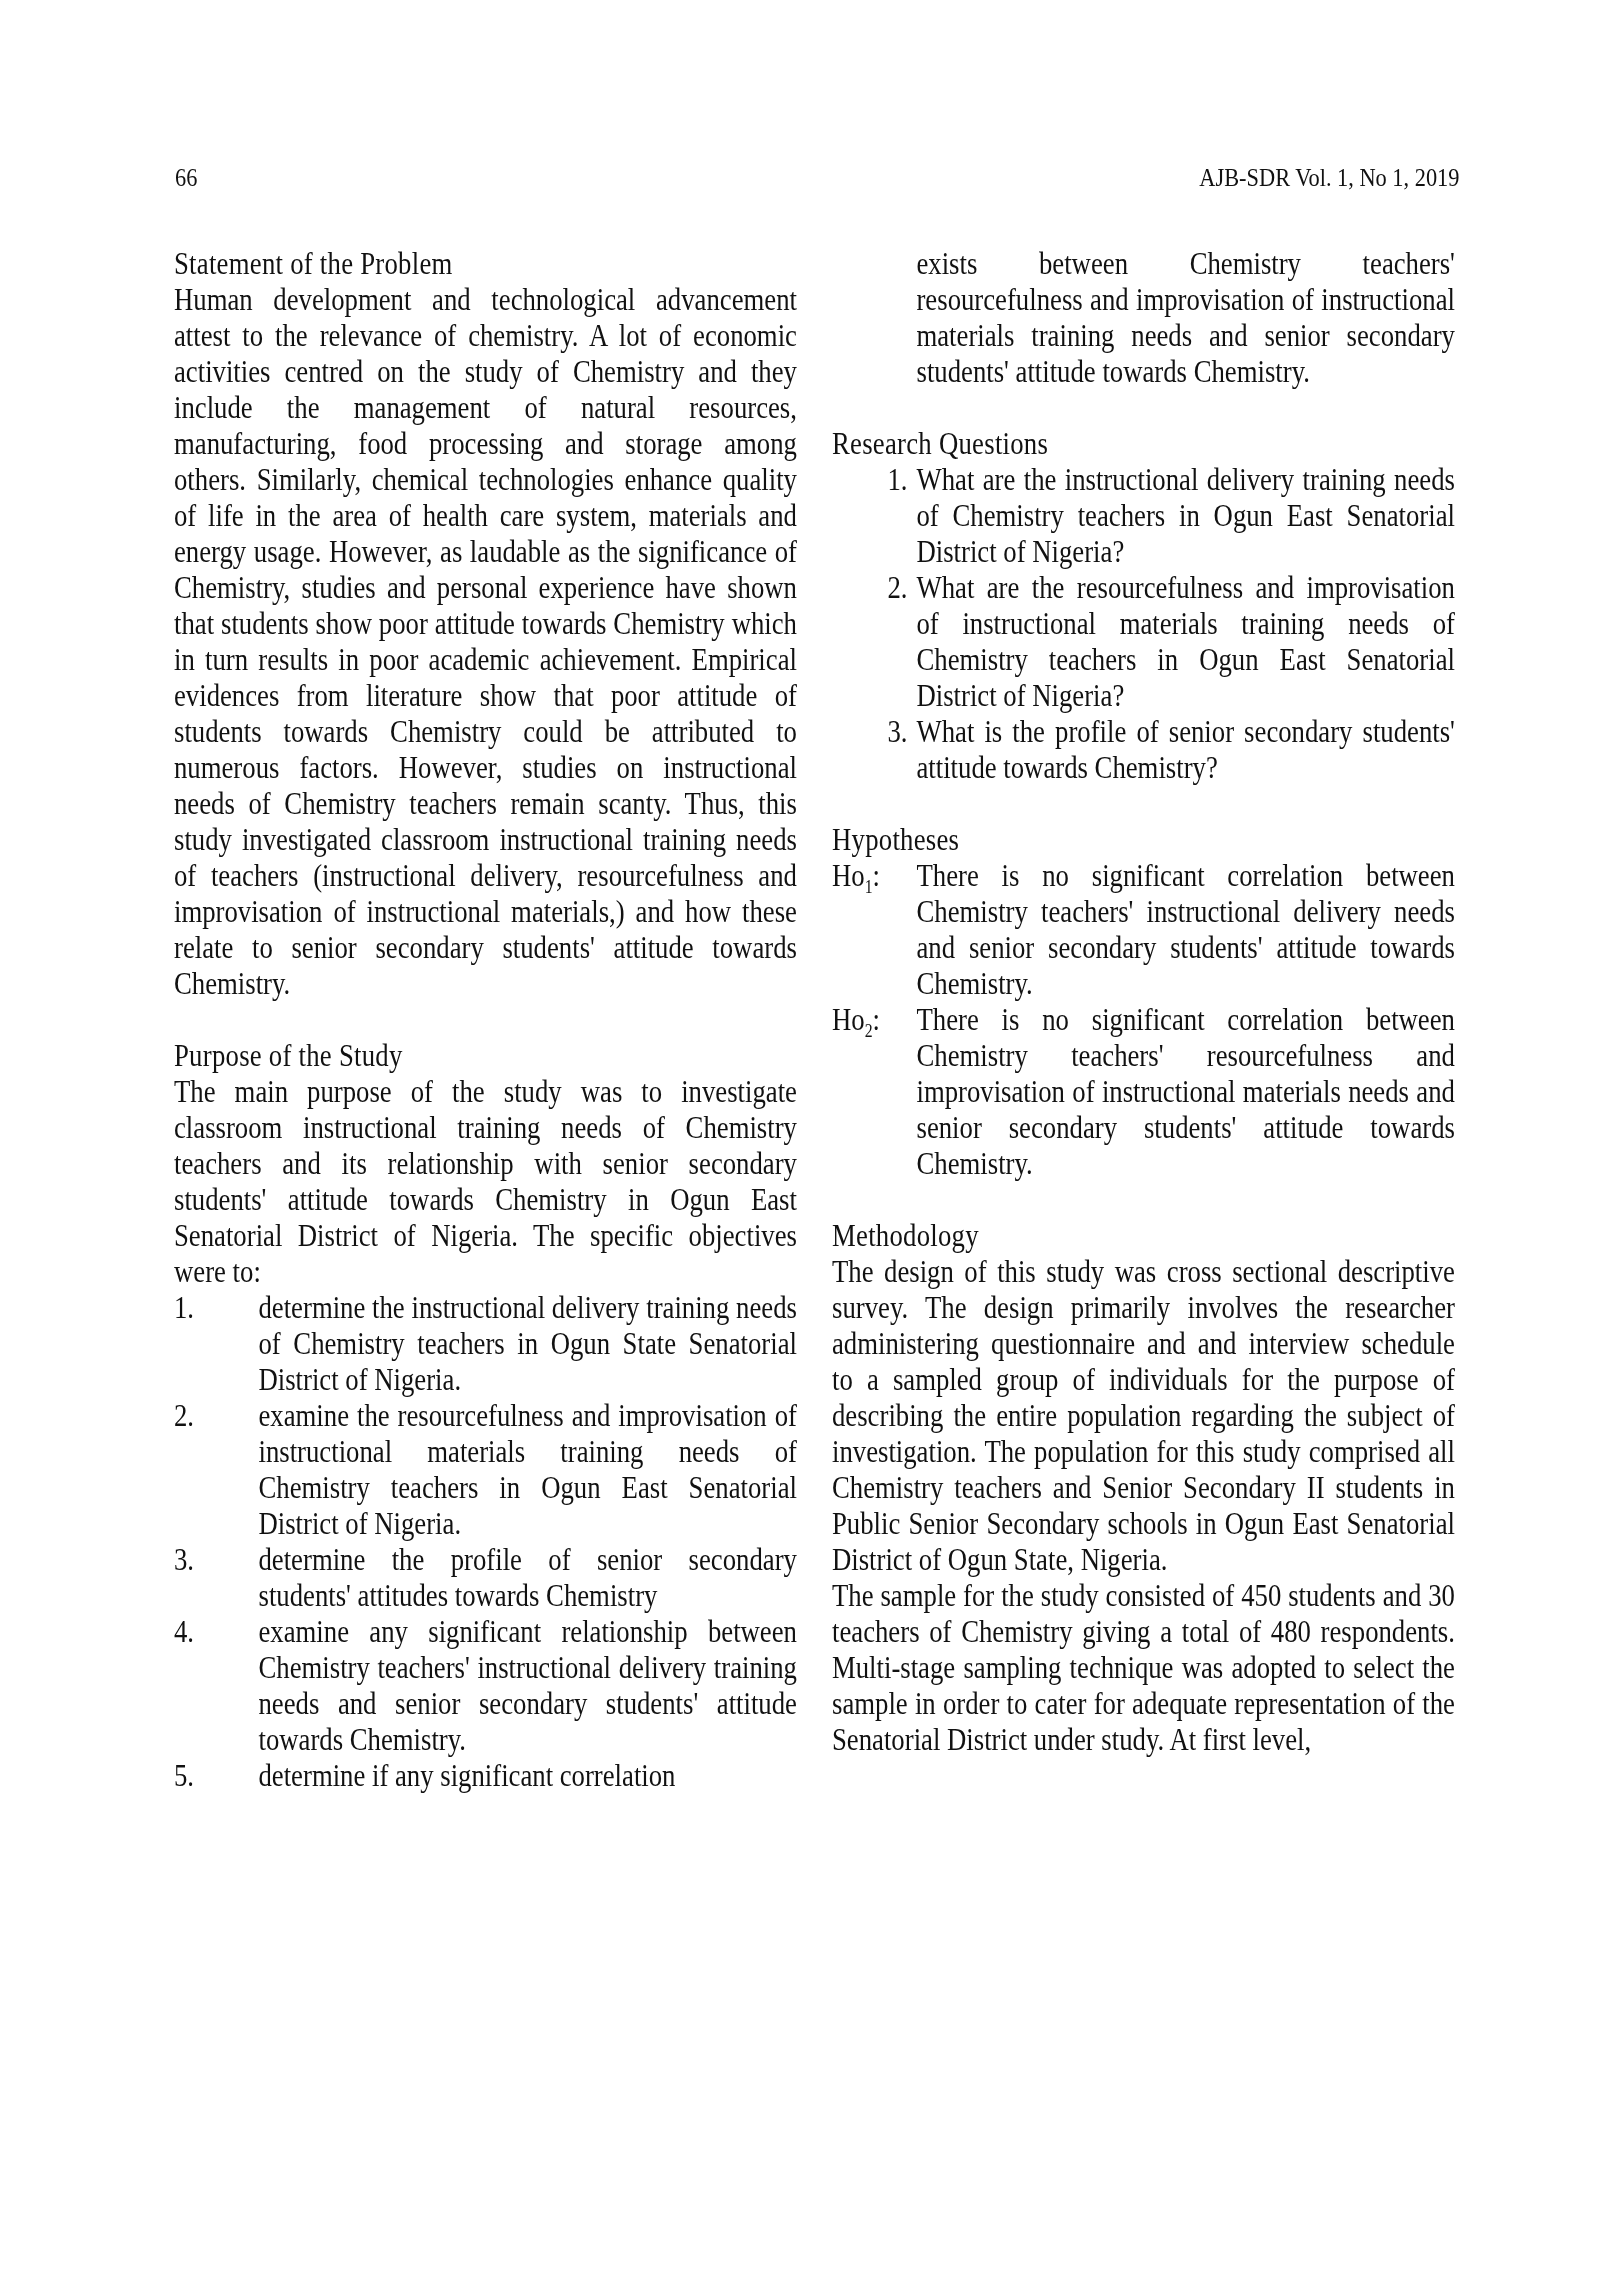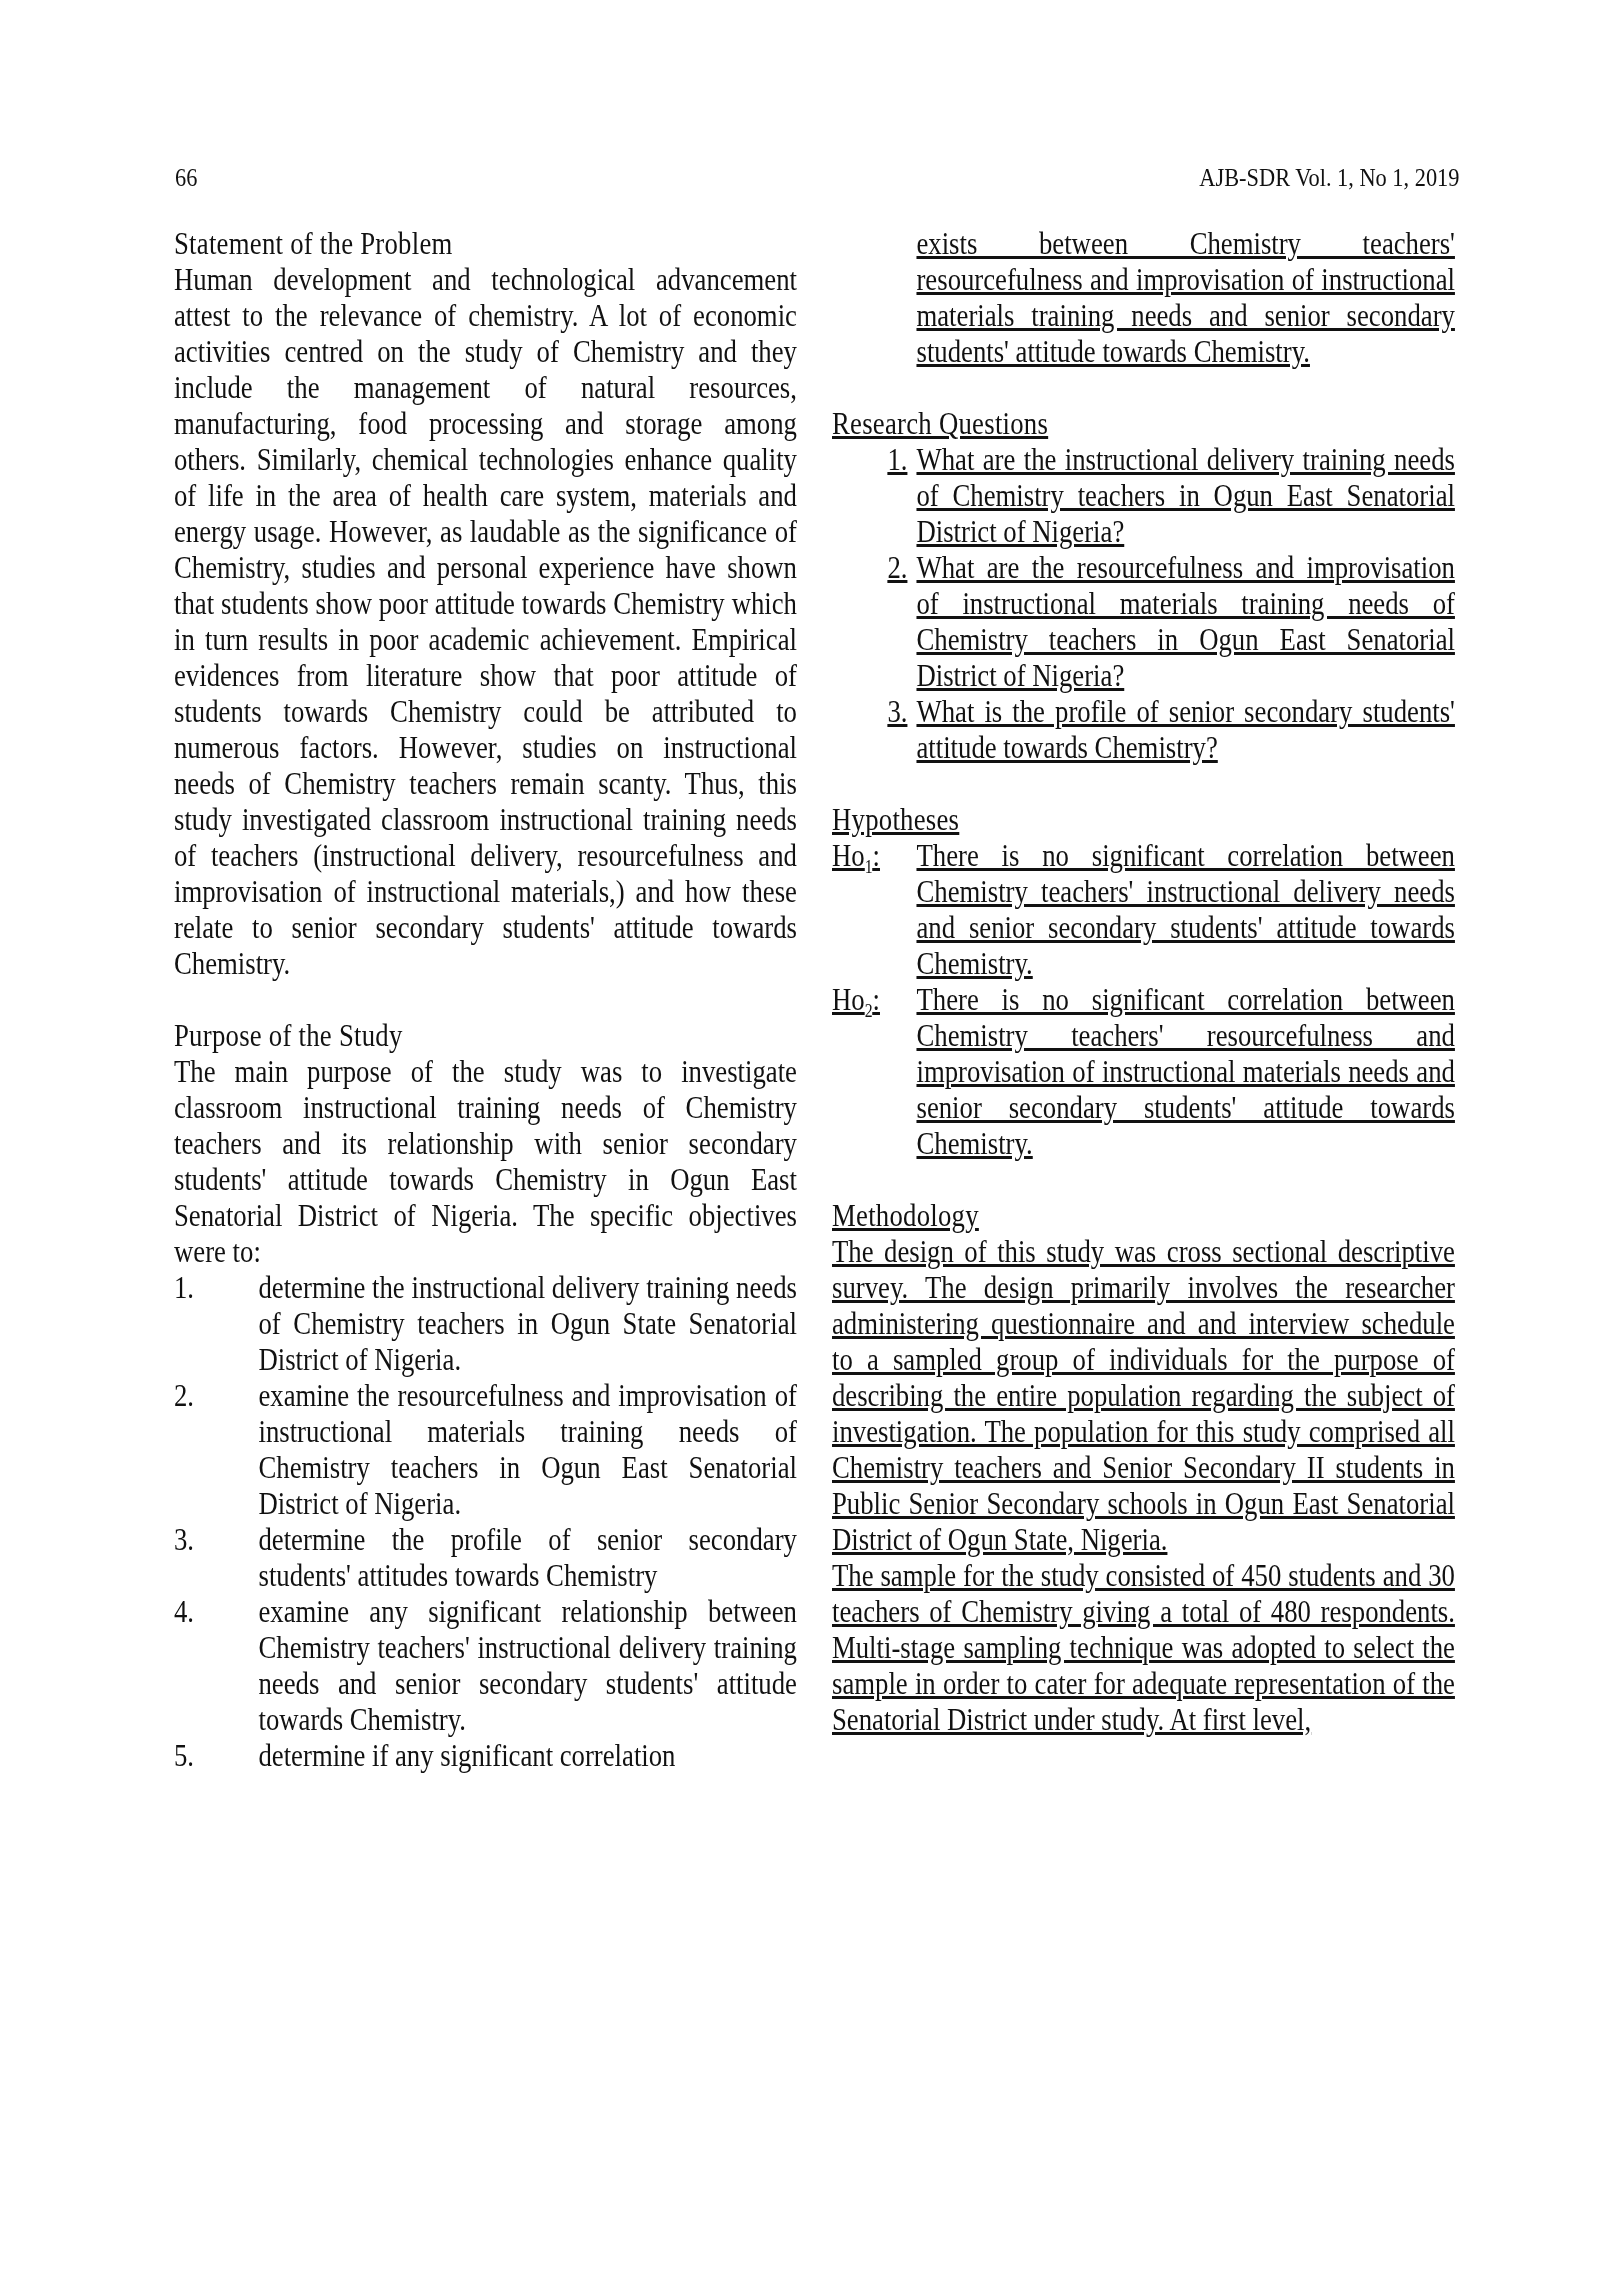--- a/index.html
+++ b/index.html
@@ -9,25 +9,25 @@
     color: #111111;
   }
   .running-head {
     position: absolute; top: 162px; font-size: 26px; line-height: 31px;
     transform: scaleX(0.86); transform-origin: left top;
   }
   #page-number { left: 175px; }
   #journal-ref { right: 164px; transform-origin: right top; }
 
   .col {
-    position: absolute; top: 226px; width: 623px;
+    position: absolute; top: 246px; width: 623px;
     font-size: 31px; line-height: 36px;
   }
   #col-left { left: 174px; }
-  #col-right { left: 832px; text-decoration: underline; }
+  #col-right { left: 832px; }
   .justify { text-align: justify; text-align-last: left; }
   .heading { display: block; letter-spacing: 0.3px; }
   .gap { height: 36px; }
 
   p { margin: 0; }
 
   
   .obj { display: flex; }
   .obj .num { width: 98px; flex: none; }
   .obj .txt { flex: 1; text-align: justify; text-align-last: left; }

